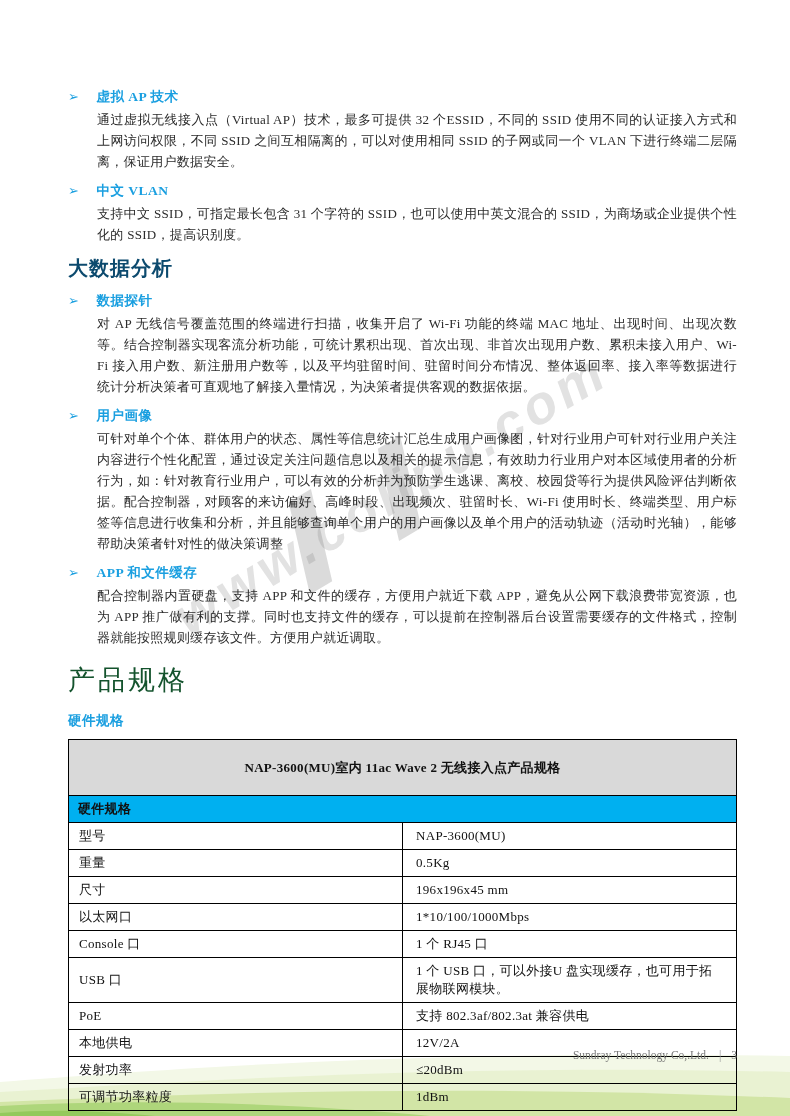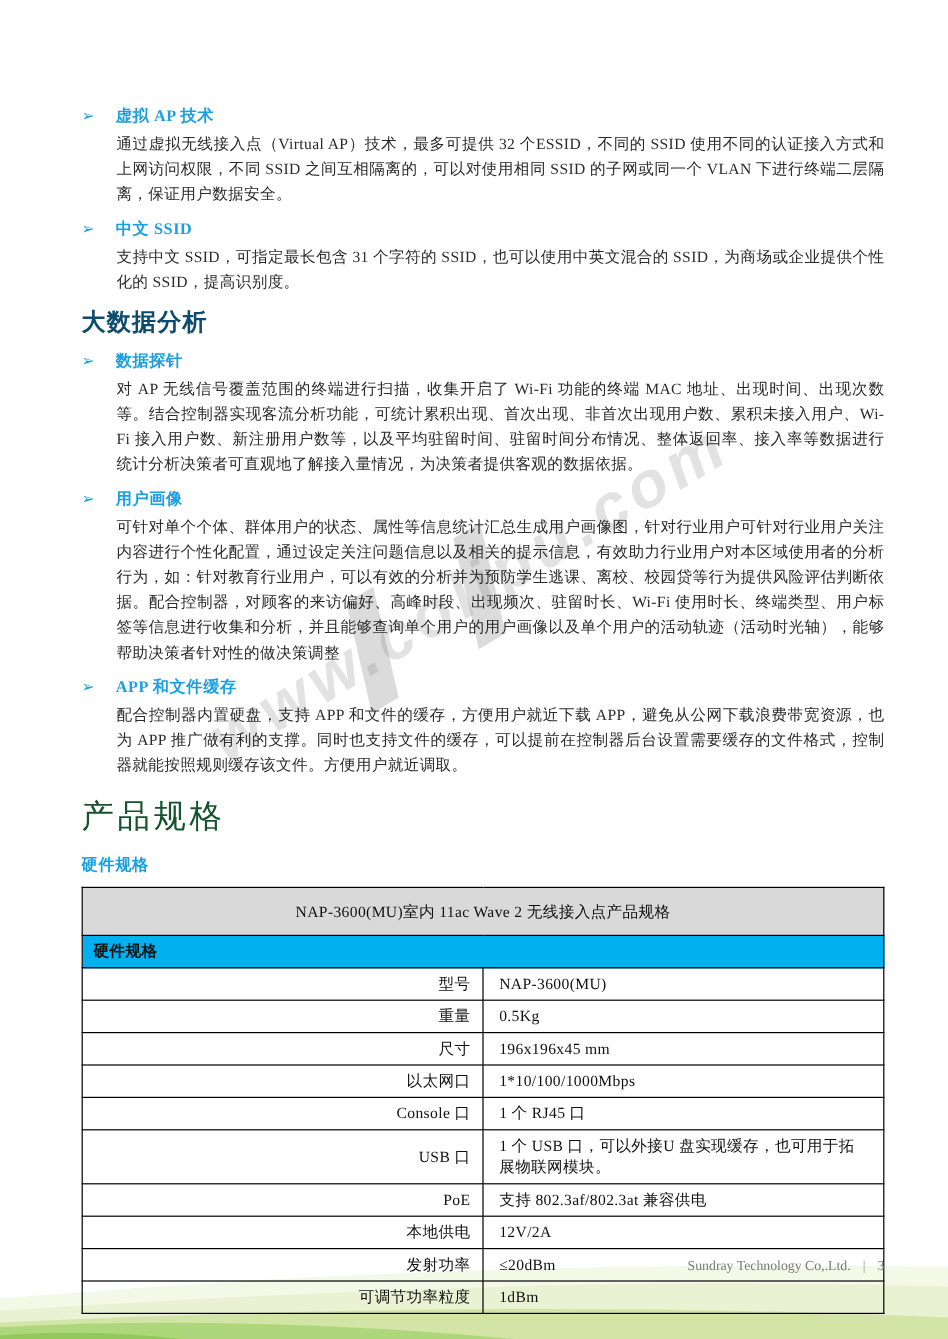--- a/index.html
+++ b/index.html
@@ -103,38 +103,37 @@
     border-collapse: collapse;
     table-layout: fixed;
   }
   table.spec td {
     border: 1px solid #000000;
     font-size: 13px;
     color: #111111;
     letter-spacing: 0.3px;
   }
   td.t-title {
-    height: 40px;
+    height: 56px;
     background: #d9d9d9;
     text-align: center;
     font-size: 17px;
     letter-spacing: 1.5px;
-    font-weight: normal;
+    font-weight: bold;
   }
   td.t-section {
     background: #00b0f0;
     font-weight: bold;
     padding: 4px 9px;
     height: 24px;
   }
   td.t-label {
     width: 155px;
     padding: 4px 10px;
     height: 24px;
-    text-align: right;
   }
   td.t-value {
     padding: 4px 13px;
   }
 
   
   .footer {
     position: absolute;
     right: 53px;
     top: 1049px;
@@ -180,21 +179,21 @@
       <div class="feature-title">
         <span class="bullet">➢</span>
         <span>虚拟 AP 技术</span>
       </div>
       <div class="feature-body">通过虚拟无线接入点（Virtual AP）技术，最多可提供 32 个ESSID，不同的 SSID 使用不同的认证接入方式和上网访问权限，不同 SSID 之间互相隔离的，可以对使用相同 SSID 的子网或同一个 VLAN 下进行终端二层隔离，保证用户数据安全。</div>
     </div>
 
     <div class="feature">
       <div class="feature-title">
         <span class="bullet">➢</span>
-        <span>中文 SSID</span>
+        <span>中文 VLAN</span>
       </div>
       <div class="feature-body">支持中文 SSID，可指定最长包含 31 个字符的 SSID，也可以使用中英文混合的 SSID，为商场或企业提供个性化的 SSID，提高识别度。</div>
     </div>
 
     <div class="red-heading">大数据分析</div>
 
     <div class="feature">
       <div class="feature-title">
         <span class="bullet">➢</span>
         <span>数据探针</span>

